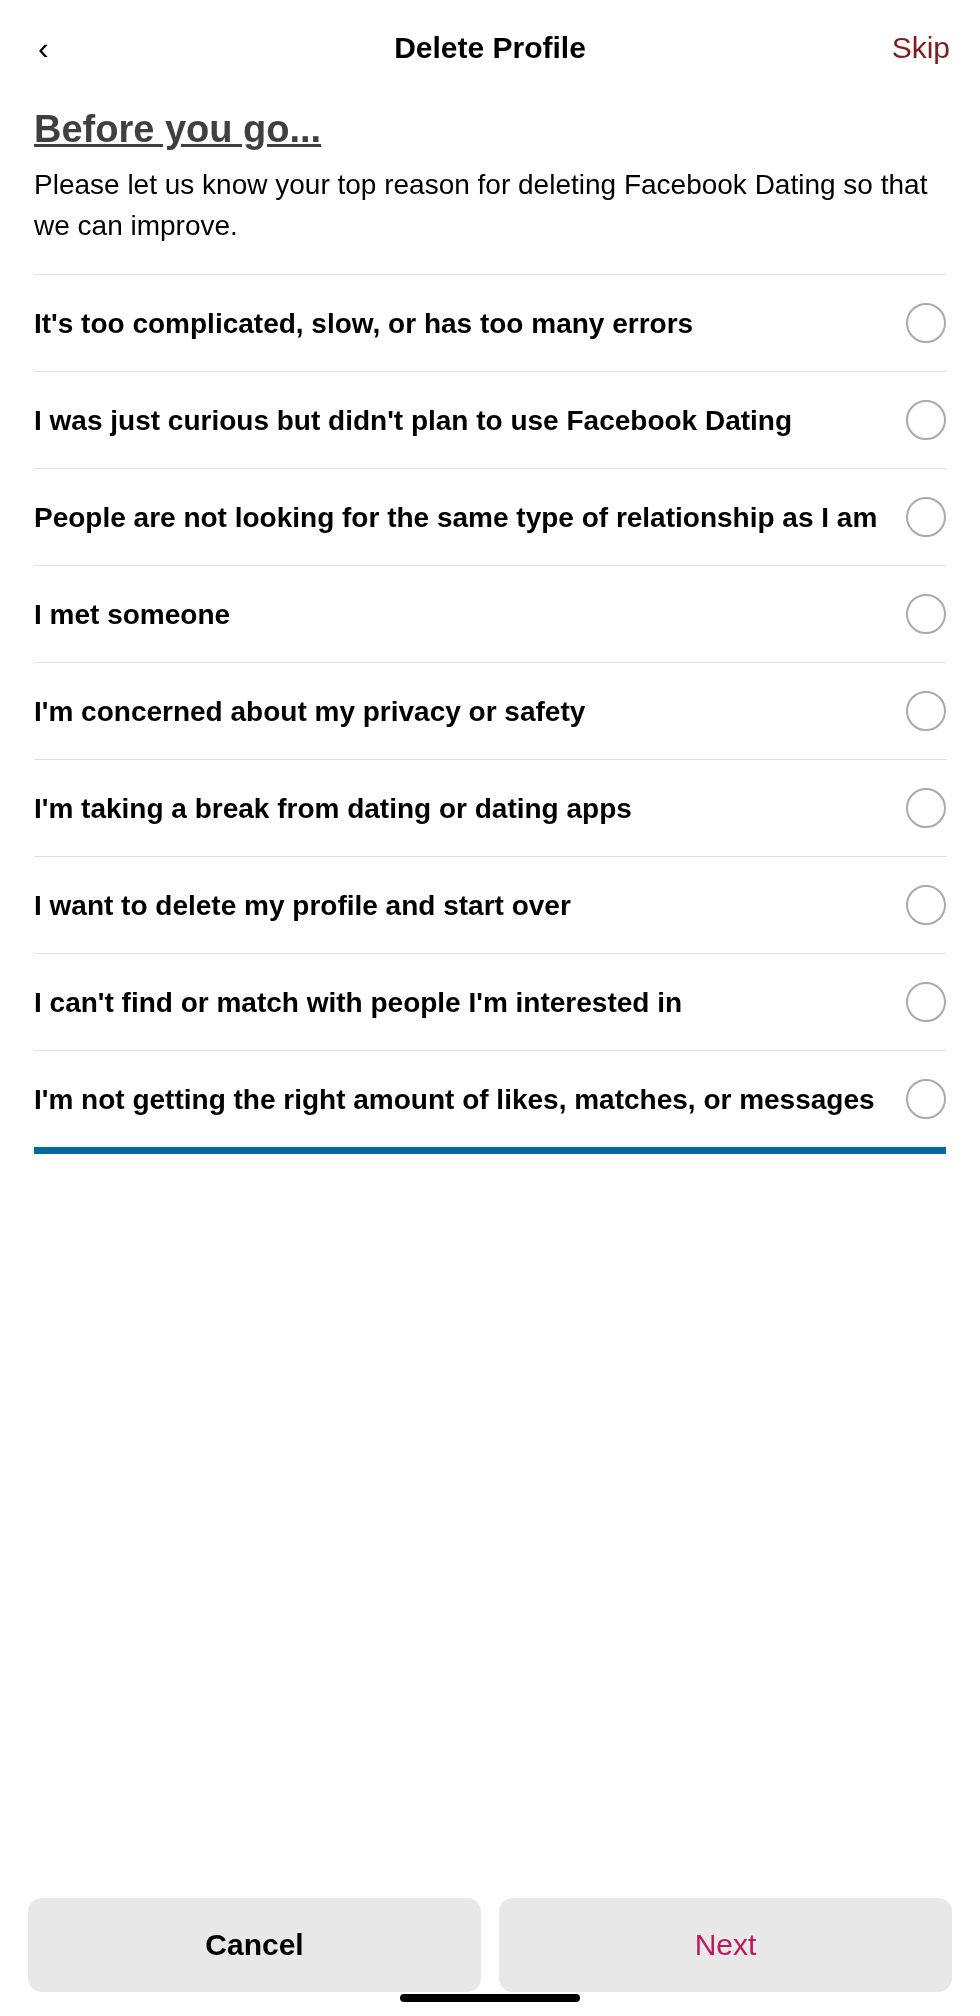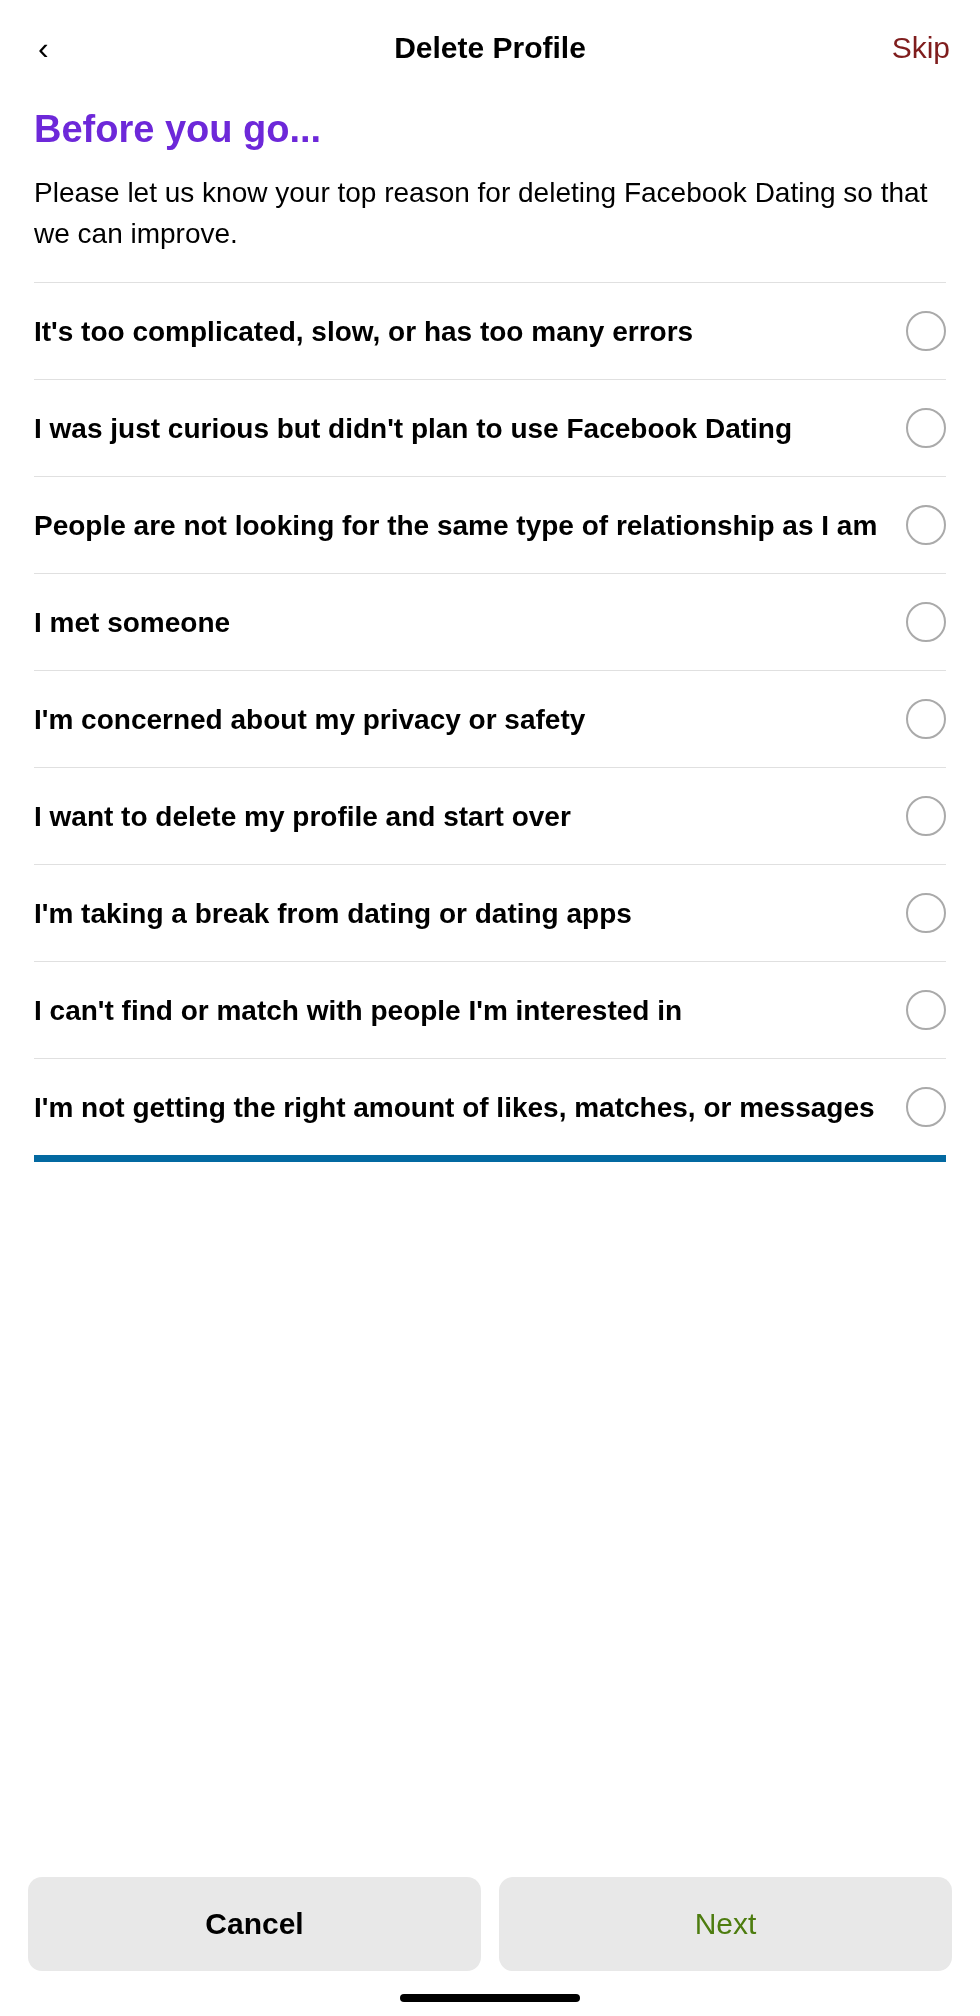--- a/index.html
+++ b/index.html
@@ -52,22 +52,23 @@
     }
 
     
     .content {
       padding: 20px 34px 0 34px;
     }
 
     .section-title {
       font-size: 38px;
       font-weight: 800;
-      color: #6d28d9;
-      margin-bottom: 22px;
+      color: #404040;
+      margin-bottom: 14px;
+      text-decoration: underline;
     }
 
     .section-desc {
       font-size: 28px;
       font-weight: 400;
       color: #000;
       line-height: 1.45;
       margin-bottom: 28px;
     }
 
@@ -107,21 +108,21 @@
       flex-shrink: 0;
     }
 
     
     .bottom-bar {
       position: fixed;
       bottom: 0;
       left: 0;
       width: 980px;
       background: #fff;
-      padding: 24px 28px 45px 28px;
+      padding: 24px 28px 24px 28px;
       display: flex;
       gap: 18px;
     }
 
     .btn-cancel {
       flex: 1;
       padding: 30px 0;
       background: #e8e8e8;
       border: none;
       border-radius: 14px;
@@ -132,21 +133,21 @@
     }
 
     .btn-next {
       flex: 1;
       padding: 30px 0;
       background: #e8e8e8;
       border: none;
       border-radius: 14px;
       font-size: 30px;
       font-weight: 500;
-      color: #4d7c0f;
+      color: #be185d;
       cursor: pointer;
     }
 
     
     .home-indicator {
       position: fixed;
       bottom: 14px;
       left: 50%;
       transform: translateX(-50%);
       width: 180px;
@@ -186,25 +187,25 @@
       </li>
       <li class="option-item">
         <span class="option-label">I met someone</span>
         <div class="radio-circle"></div>
       </li>
       <li class="option-item">
         <span class="option-label">I'm concerned about my privacy or safety</span>
         <div class="radio-circle"></div>
       </li>
       <li class="option-item">
+        <span class="option-label">I'm taking a break from dating or dating apps</span>
+        <div class="radio-circle"></div>
+      </li>
+      <li class="option-item">
         <span class="option-label">I want to delete my profile and start over</span>
-        <div class="radio-circle"></div>
-      </li>
-      <li class="option-item">
-        <span class="option-label">I'm taking a break from dating or dating apps</span>
         <div class="radio-circle"></div>
       </li>
       <li class="option-item">
         <span class="option-label">I can't find or match with people I'm interested in</span>
         <div class="radio-circle"></div>
       </li>
       <li class="option-item">
         <span class="option-label">I'm not getting the right amount of likes, matches, or messages</span>
         <div class="radio-circle"></div>
       </li>

